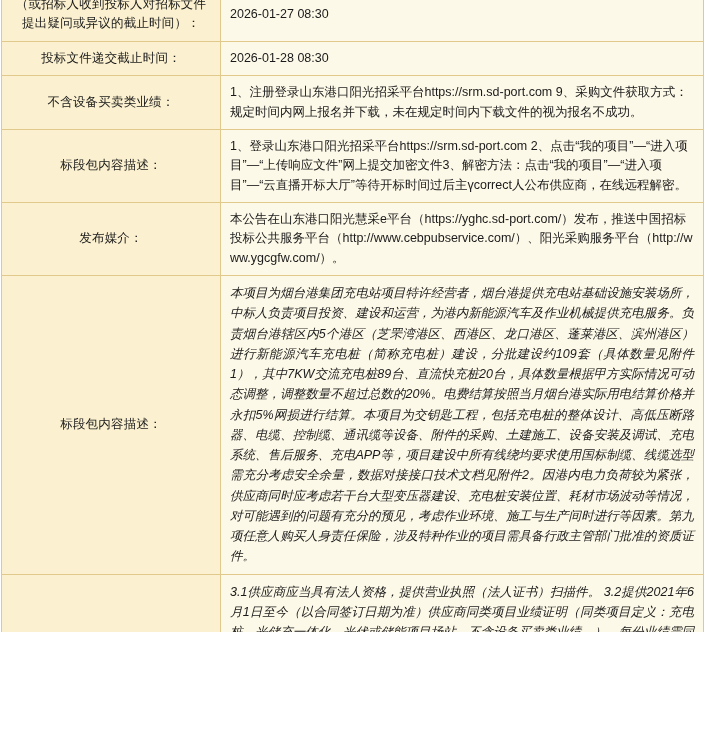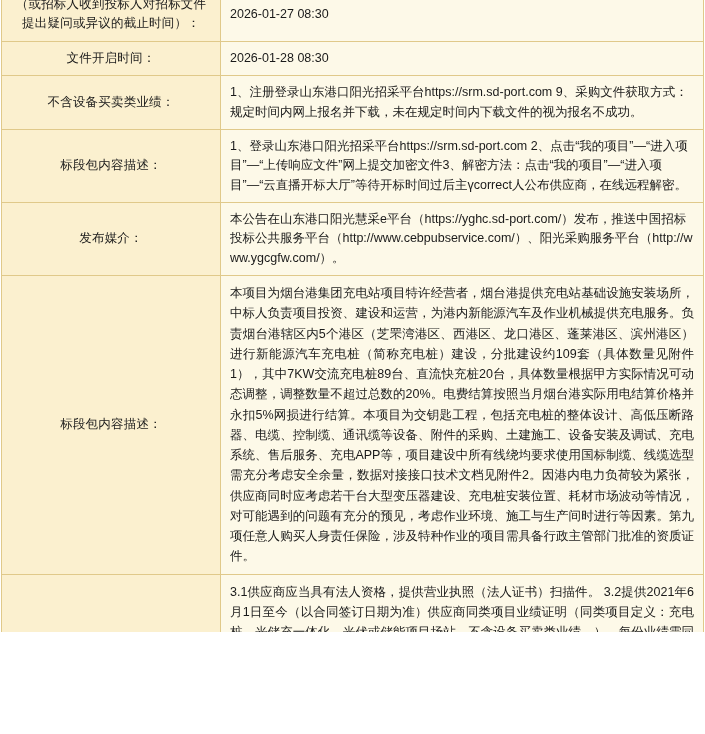--- a/index.html
+++ b/index.html
@@ -41,20 +41,21 @@
     text-align: left;
     vertical-align: middle;
     color: #1a1a1a;
     font-size: 12.5px;
     word-break: break-all;
   }
   td.value-cell.justify {
     text-align: justify;
     vertical-align: top;
     line-height: 1.62;
+    font-style: italic;
   }
   .row-top-clip td {
     border-top: none;
   }
   .clip-wrap {
     position: relative;
     height: 632px;
     overflow: hidden;
   }
   .shift {
@@ -68,21 +69,21 @@
 
 <div class="clip-wrap">
 <div class="shift">
 <table class="doc-table">
   <tbody>
     <tr class="row-top-clip">
       <td class="label-cell">（或招标人收到投标人对招标文件提出疑问或异议的截止时间）：</td>
       <td class="value-cell">2026-01-27 08:30</td>
     </tr>
     <tr>
-      <td class="label-cell">文件开启时间：</td>
+      <td class="label-cell">投标文件递交截止时间：</td>
       <td class="value-cell">2026-01-28 08:30</td>
     </tr>
     <tr>
       <td class="label-cell">不含设备买卖类业绩：</td>
       <td class="value-cell">1、注册登录山东港口阳光招采平台https://srm.sd-port.com 9、采购文件获取方式：规定时间内网上报名并下载，未在规定时间内下载文件的视为报名不成功。</td>
     </tr>
     <tr>
       <td class="label-cell">标段包内容描述：</td>
       <td class="value-cell">1、登录山东港口阳光招采平台https://srm.sd-port.com 2、点击“我的项目”—“进入项目”—“上传响应文件”网上提交加密文件3、解密方法：点击“我的项目”—“进入项目”—“云直播开标大厅”等待开标时间过后主үcorrect人公布供应商，在线远程解密。</td>
     </tr>

